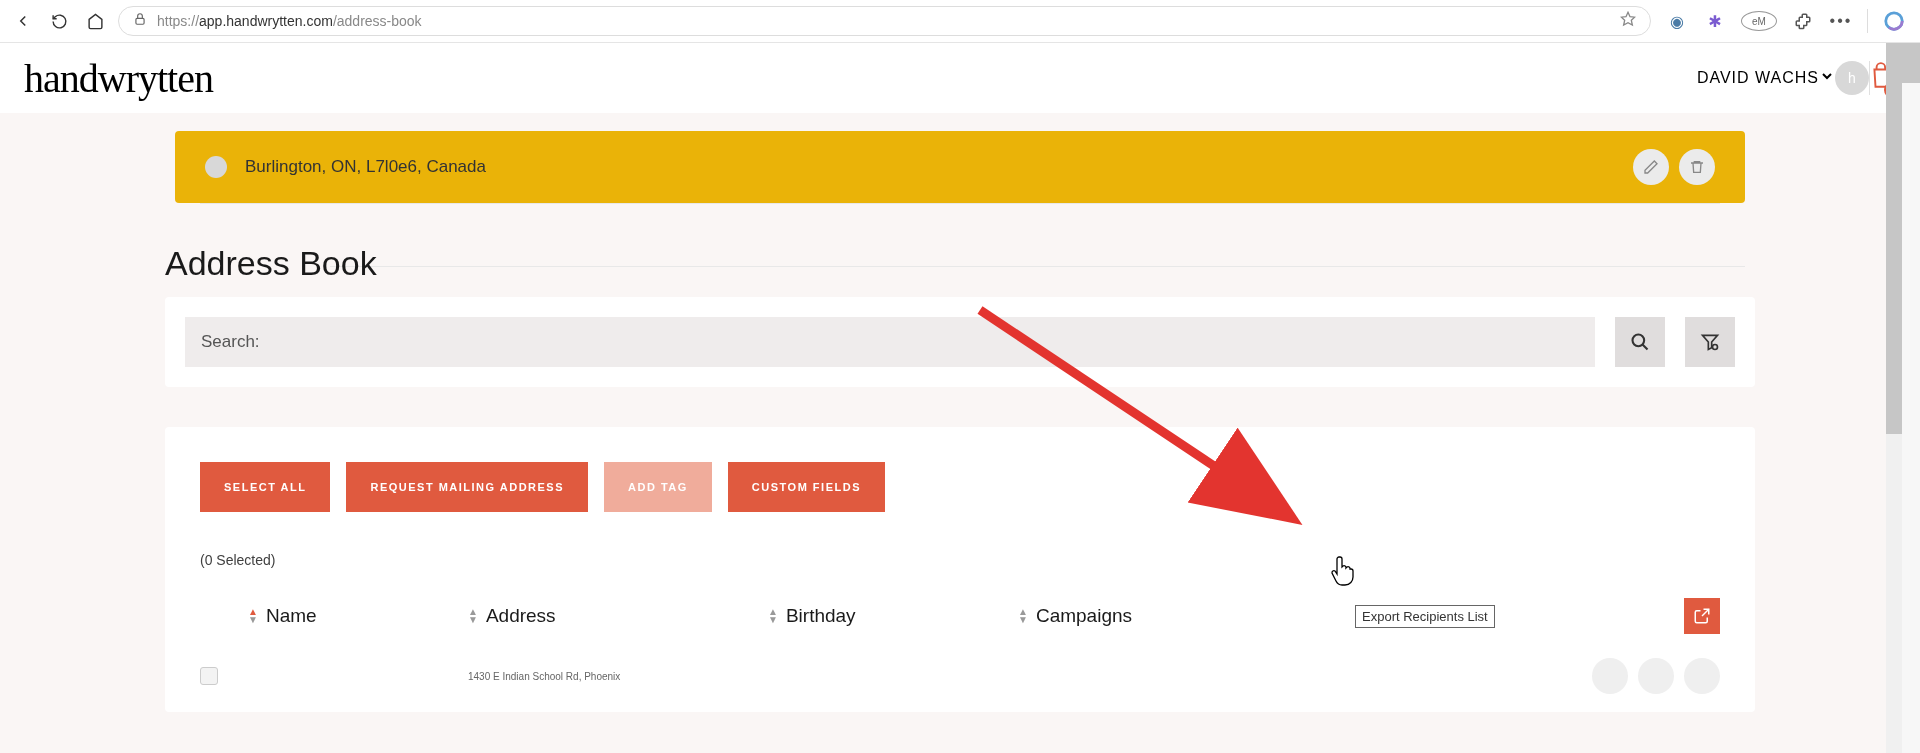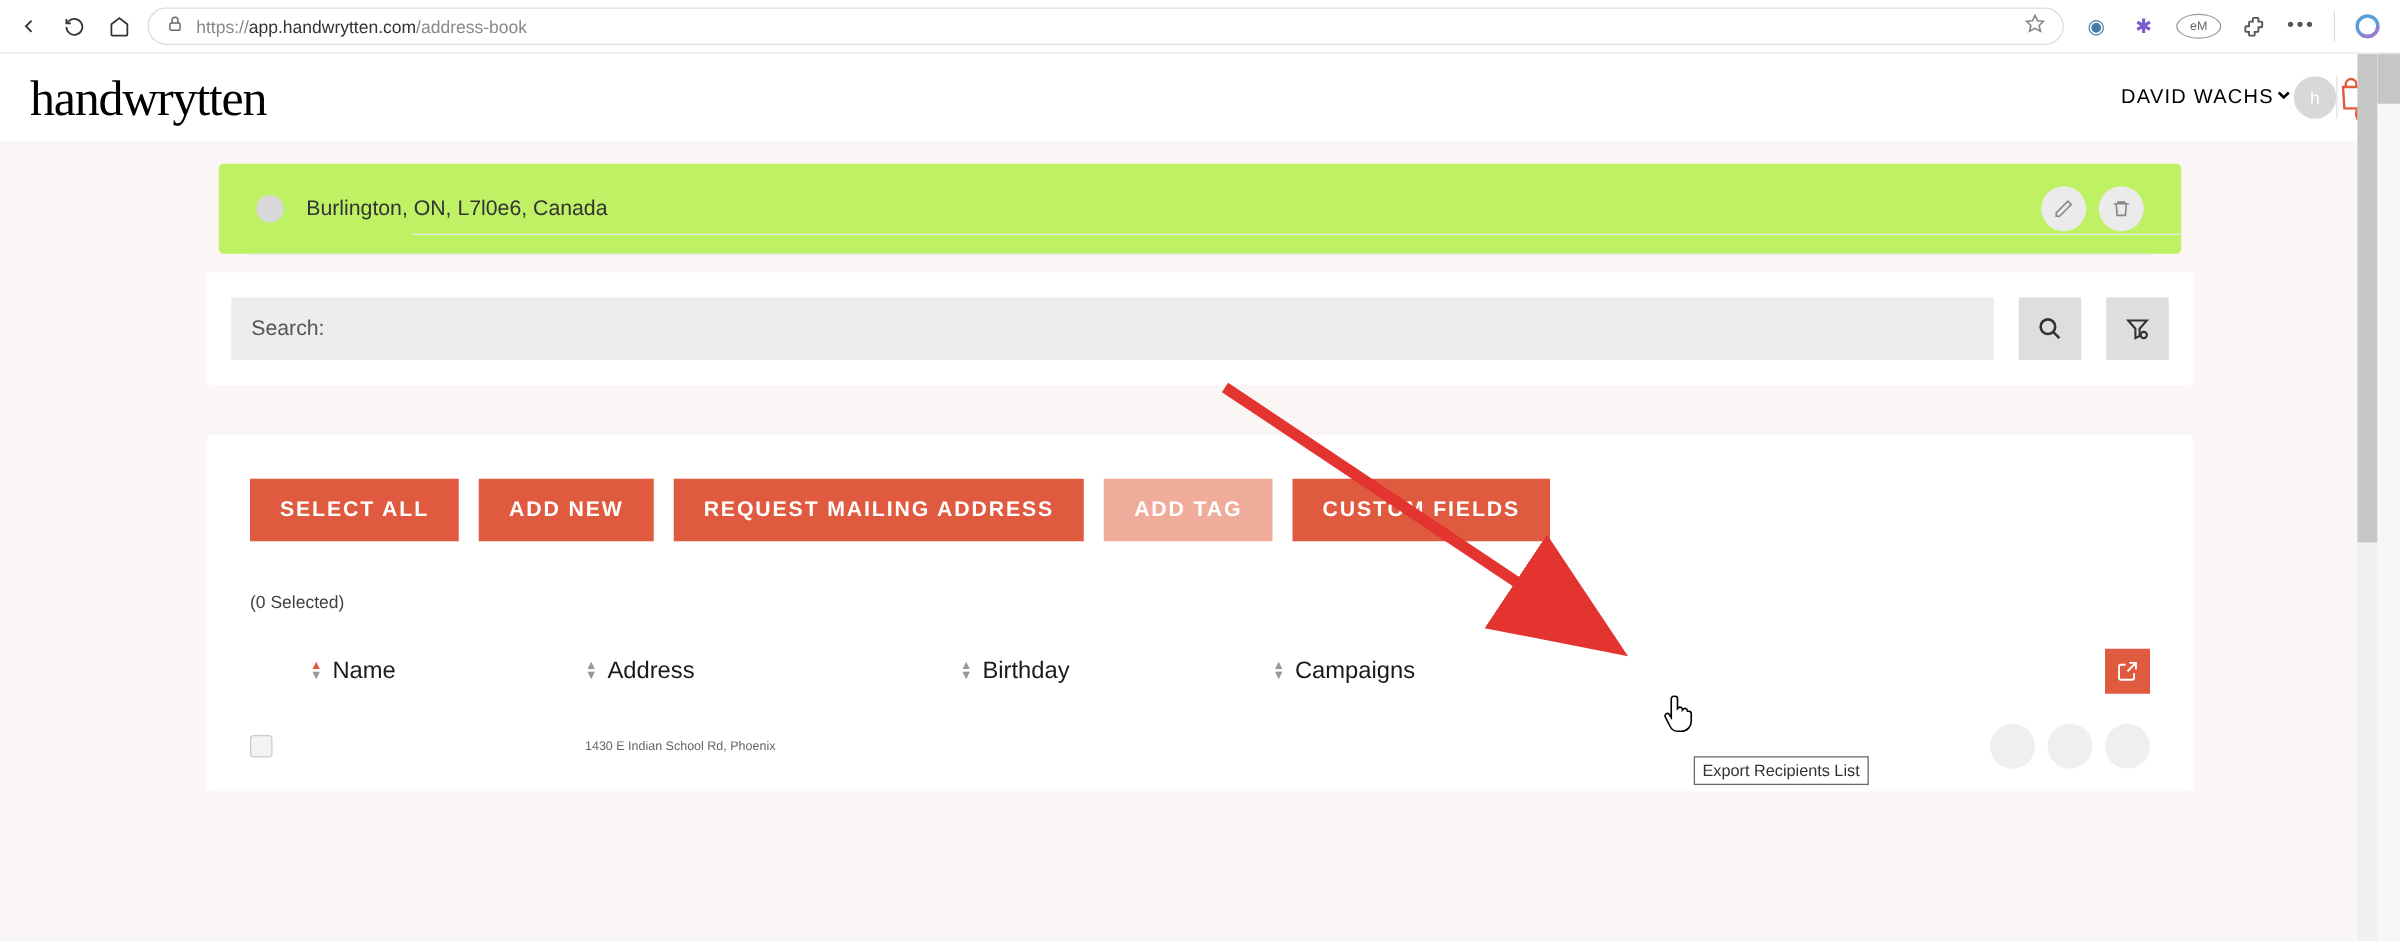--- a/index.html
+++ b/index.html
@@ -23,40 +23,40 @@
     .header-right { display: flex; align-items: center; gap: 0; }
     .user-name { font-size: 16px; letter-spacing: 1px; color: #000; font-weight: 500; }
     .chevron-down { color: #000; }
     .avatar { width: 34px; height: 34px; border-radius: 50%; background: #d8d8d8; display: flex; align-items: center; justify-content: center; color: #fff; font-size: 14px; }
     .divider-v { width: 1px; height: 34px; background: #e0e0e0; }
     .bag-icon { position: relative; }
     .bag-badge { position: absolute; bottom: -4px; right: -6px; background: #e05a3f; color: #fff; border-radius: 50%; width: 18px; height: 18px; font-size: 11px; display: flex; align-items: center; justify-content: center; }
     
     
     .content { padding: 0 0 0 0; position: relative; }
-    .address-row { background: #bef264; margin: 0 175px 0 175px; padding: 18px 30px; display: flex; align-items: center; justify-content: space-between; border-radius: 4px; }
+    .address-row { background: #eab308; margin: 0 175px 0 175px; padding: 18px 30px; display: flex; align-items: center; justify-content: space-between; border-radius: 4px; }
     .address-row-outer { padding-top: 18px; }
     .address-left { display: flex; align-items: center; gap: 18px; }
     .address-dot { width: 22px; height: 22px; border-radius: 50%; background: #d8d8d8; }
     .address-text { color: #333; font-size: 17px; }
     .address-actions { display: flex; gap: 10px; }
     .action-btn { width: 36px; height: 36px; border-radius: 50%; background: #ebebeb; display: flex; align-items: center; justify-content: center; cursor: pointer; color: #888; }
     .address-divider { height: 1px; background: #e8e8e8; margin: 0 200px 0 200px; }
     
     .page-title { font-size: 34px; color: #1a1a1a; margin: 40px 0 0 165px; font-weight: 400; }
     .title-underline { height: 1px; background: #e8e8e8; margin: 0 175px 0 330px; margin-top: -17px; }
     
     .panel { background: #fff; margin: 30px 165px 0 165px; padding: 20px; border-radius: 4px; }
     .search-row { display: flex; gap: 20px; }
     .search-box { flex: 1; background: #efecec; height: 50px; display: flex; align-items: center; padding: 0 16px; color: #555; font-size: 17px; }
     .icon-btn { width: 50px; height: 50px; background: #e0dddd; display: flex; align-items: center; justify-content: center; cursor: pointer; color: #333; }
     
     .panel2 { background: #fff; margin: 40px 165px 0 165px; padding: 35px 35px 0 35px; border-radius: 4px; }
     .btn-row { display: flex; gap: 16px; flex-wrap: wrap; }
-    .btn { height: 50px; padding: 0 24px; display: flex; align-items: center; justify-content: center; font-size: 17px; letter-spacing: 1.5px; font-weight: 600; cursor: pointer; border: none; color: #fff; background: #e05a3f; }
+    .btn { height: 50px; padding: 0 24px; display: flex; align-items: center; justify-content: center; font-size: 11px; letter-spacing: 1.5px; font-weight: 600; cursor: pointer; border: none; color: #fff; background: #e05a3f; }
     .btn.disabled { background: #f0ac9b; cursor: default; }
     
     .selected-count { font-size: 14px; color: #404040; margin-top: 40px; }
     
     .table-header { display: flex; align-items: center; margin-top: 24px; padding: 6px 0; position: relative; }
     .checkbox-cell { width: 48px; }
     .th { display: flex; align-items: center; gap: 8px; font-size: 19px; color: #1a1a1a; }
     .th .sort { display: flex; flex-direction: column; font-size: 10px; line-height: 8px; color: #999; }
     .th .sort .up.active { color: #e05a3f; }
     .col-name { width: 220px; }
@@ -185,20 +185,21 @@
           <div class="action-btn">
             <svg width="16" height="16" viewBox="0 0 24 24" fill="none" stroke="currentColor" stroke-width="2">
                 <path d="M3 6h18M8 6V4h8v2M6 6l1 14h10l1-14"></path>
               </svg>
           </div>
         </div>
       </div>
       <div class="address-divider"></div>
     </div>
 
+    <h1 class="page-title">Address Book</h1>
     <div class="title-underline"></div>
 
     <div class="panel">
       <div class="search-row">
         <div class="search-box">
           <span>Search:</span>
         </div>
         <div class="icon-btn">
           <svg width="20" height="20" viewBox="0 0 24 24" fill="none" stroke="currentColor" stroke-width="2.5">
               <circle cx="10" cy="10" r="7"></circle>
@@ -210,21 +211,20 @@
               <polygon points="3 4 21 4 14 12 14 19 10 21 10 12 3 4"></polygon>
               <circle cx="18" cy="18" r="3"></circle>
             </svg>
         </div>
       </div>
     </div>
 
     <div class="panel2">
       <div class="btn-row">
         <button class="btn">SELECT ALL</button>
-        <button class="btn">ADD NEW</button>
         <button class="btn">REQUEST MAILING ADDRESS</button>
         <button class="btn disabled">ADD TAG</button>
         <button class="btn">CUSTOM FIELDS</button>
       </div>
 
       <div class="selected-count">(0 Selected)</div>
 
       <div class="table-header">
         <div class="checkbox-cell"></div>
         <div class="th col-name">

